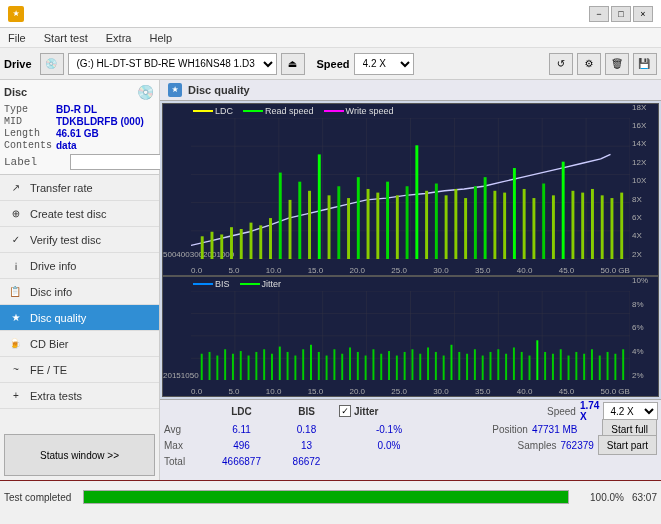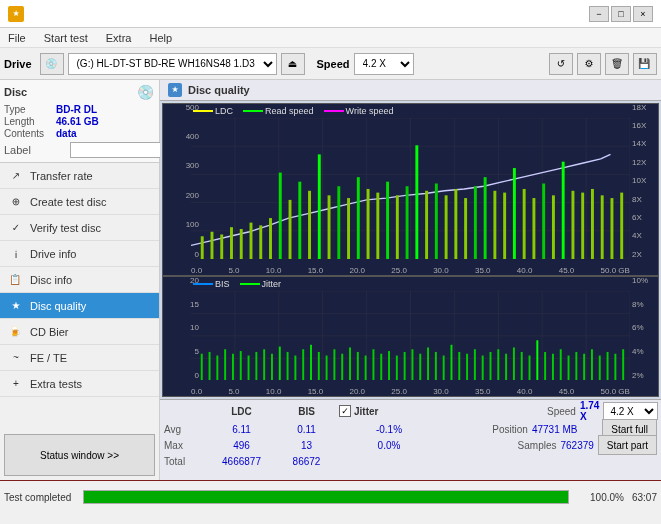--- a/index.html
+++ b/index.html
@@ -30,21 +30,21 @@
     
     .main { display: flex; height: calc(524px - 28px - 20px - 32px - 22px - 22px); }
 
     
     .sidebar { width: 160px; background: #f0f0f0; border-right: 1px solid #ccc; display: flex; flex-direction: column; }
     .disc-panel { background: #f8f8f8; border-bottom: 1px solid #ccc; padding: 4px; }
     .disc-header { display: flex; align-items: center; justify-content: space-between; margin-bottom: 4px; }
     .disc-title { font-size: 11px; font-weight: bold; color: #333; }
     .disc-icon { font-size: 14px; }
     .disc-info-row { display: flex; font-size: 10px; margin-bottom: 1px; }
-    .disc-info-label { color: #555; width: 52px; flex-shrink: 0; }
+    .disc-info-label { color: #555; width: 52px; flex-shrink: 0; font-family: Liberation Mono, monospace; }
     .disc-info-value { color: #0000cc; font-weight: bold; }
     .disc-label-row { display: flex; align-items: center; margin-top: 3px; gap: 14px; }
     .disc-label-input { flex: 1; height: 16px; border: 1px solid #aaa; font-size: 10px; padding: 0 2px; }
     .disc-label-btn { width: 16px; height: 16px; background: #e8e8e8; border: 1px solid #aaa; display: flex; align-items: center; justify-content: center; font-size: 9px; cursor: pointer; }
 
     .sidebar-nav { flex: 1; }
     .nav-item { height: 26px; display: flex; align-items: center; padding: 0 8px; font-size: 11px; cursor: pointer; color: #333; border-bottom: 1px solid #ddd; }
     .nav-item.active { background: #308ed4; color: white; }
     .nav-item-icon { width: 16px; height: 16px; margin-right: 6px; display: flex; align-items: center; justify-content: center; font-size: 10px; }
 
@@ -59,21 +59,21 @@
     .dq-title { font-size: 11px; font-weight: bold; color: #333; }
     .chart-top { height: 185px; position: relative; background: #1a2040; border: 1px solid #555; margin: 2px 2px 0 2px; }
     .chart-bottom { height: 130px; position: relative; background: #1a2040; border: 1px solid #555; margin: 0 2px 2px 2px; }
 
     .chart-legend { position: absolute; top: 2px; left: 30px; display: flex; gap: 10px; font-size: 9px; z-index: 10; }
     .legend-item { display: flex; align-items: center; gap: 2px; }
     .legend-color { width: 20px; height: 2px; }
     .legend-text { color: #ddd; font-size: 9px; }
 
     
-    .y-axis-left { position: absolute; left: 10px; top: 0; bottom: 16px; width: 28px; display: flex; flex-direction: column; justify-content: space-between; align-items: flex-end; padding-right: 2px; }
+    .y-axis-left { position: absolute; left: 0; top: 0; bottom: 16px; width: 28px; display: flex; flex-direction: row; justify-content: space-between; align-items: flex-end; padding-right: 2px; }
     .y-axis-right { position: absolute; right: 0; top: 0; bottom: 16px; width: 28px; display: flex; flex-direction: column; justify-content: space-between; align-items: flex-start; padding-left: 2px; }
     .axis-label { font-size: 8px; color: #aaa; line-height: 1; }
 
     
     .stats-bar { background: #e8e8f0; height: 86px; border-top: 1px solid #aaa; padding: 2px 4px; }
 
     
     .bottom-bar { background: #f0f0f0; height: 22px; border-top: 1px solid #7f1d1d; display: flex; align-items: center; padding: 16px 4px; gap: 4px; }
     .status-text { font-size: 10px; color: #333; margin-right: 8px; }
     .progress-bar-bg { flex: 1; height: 14px; background: #d0d0d0; border: 1px solid #aaa; }
@@ -130,20 +130,24 @@
   <div class="sidebar">
 
     <div class="disc-panel">
       <div class="disc-header">
         <span class="disc-title">Disc</span>
         <span class="disc-icon">💿</span>
       </div>
       <div class="disc-info-row">
         <span class="disc-info-label">Type</span>
         <span class="disc-info-value">BD-R DL</span>
+      </div>
+      <div class="disc-info-row">
+        <span class="disc-info-label">MID</span>
+        <span class="disc-info-value">TDKBLDRFB (000)</span>
       </div>
       <div class="disc-info-row">
         <span class="disc-info-label">Length</span>
         <span class="disc-info-value">46.61 GB</span>
       </div>
       <div class="disc-info-row">
         <span class="disc-info-label">Contents</span>
         <span class="disc-info-value">data</span>
       </div>
       <div class="disc-label-row">
@@ -461,21 +465,21 @@
           <span style="color:#0000cc;font-weight:bold;">1.74 X</span>
           <select class="speed-select-small">
             <option>4.2 X</option>
           </select>
         </div>
       </div>
 
       <div style="display:flex;align-items:center;height:16px;">
         <div style="width:45px;font-size:10px;color:#555;">Avg</div>
         <div style="width:65px;text-align:center;font-size:10px;color:#0000cc;">6.11</div>
-        <div style="width:65px;text-align:center;font-size:10px;color:#0000cc;">0.11</div>
+        <div style="width:65px;text-align:center;font-size:10px;color:#0000cc;">0.18</div>
         <div style="width:100px;text-align:center;font-size:10px;color:#0000cc;">-0.1%</div>
         <div style="flex:1;"></div>
         <div style="width:110px;display:flex;flex-direction:column;gap:2px;">
           <div style="display:flex;align-items:center;gap:4px;font-size:10px;">
             <span style="color:#555;">Position</span>
             <span style="color:#0000cc;">47731 MB</span>
           </div>
         </div>
         <button class="start-btn">Start full</button>
       </div>

